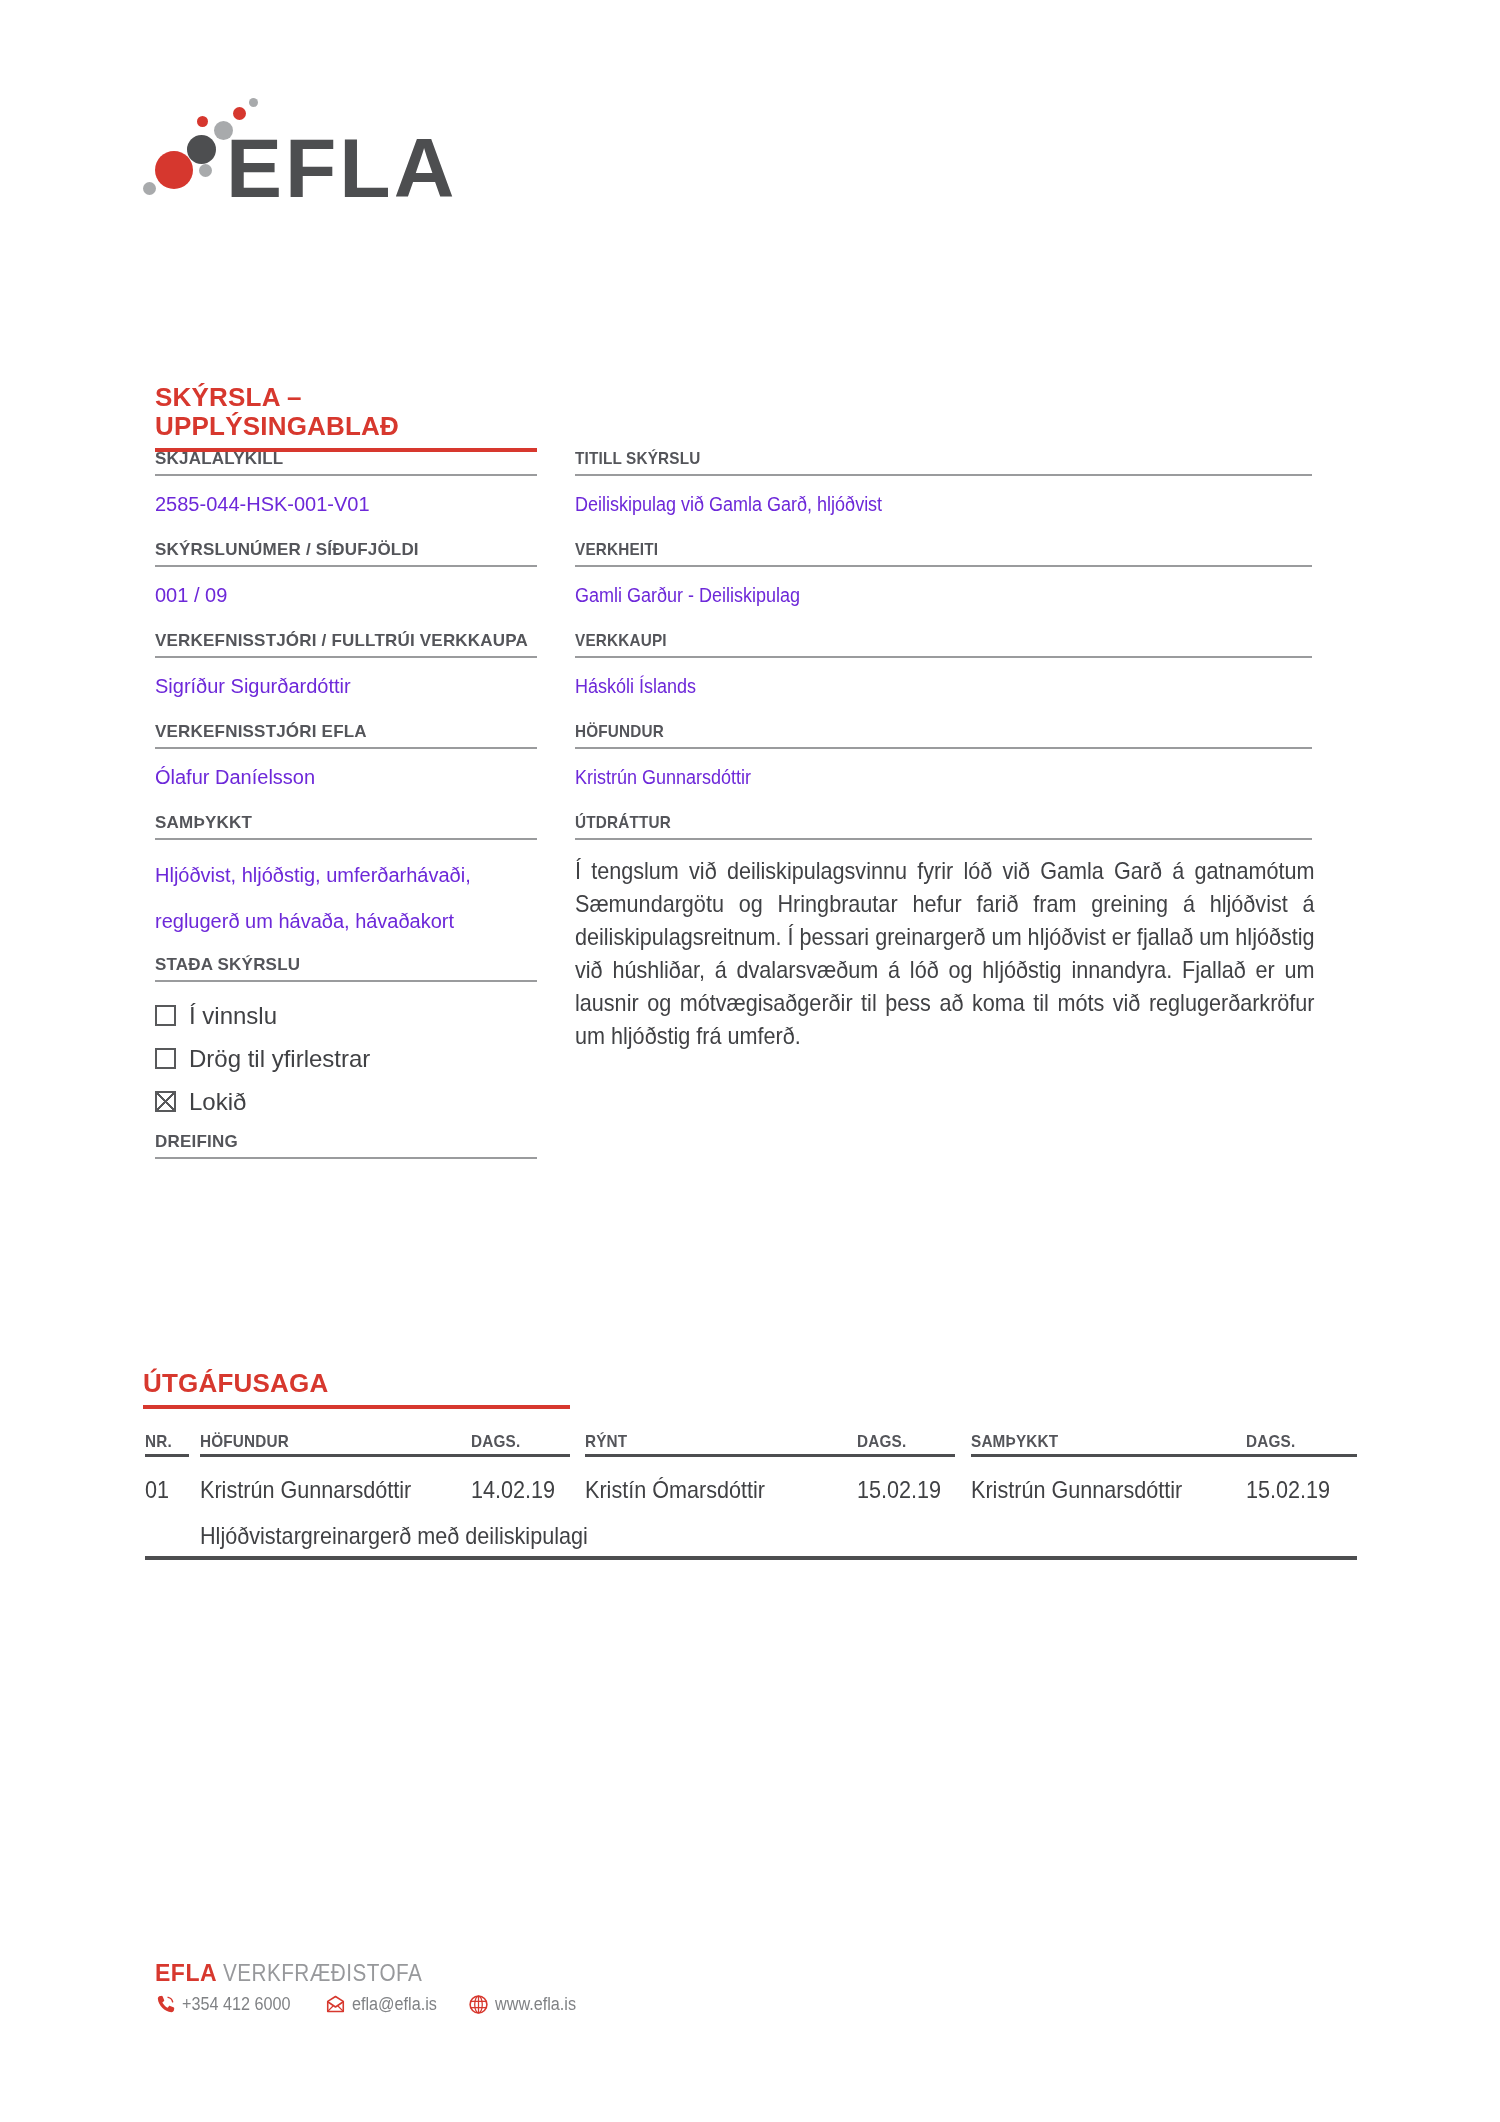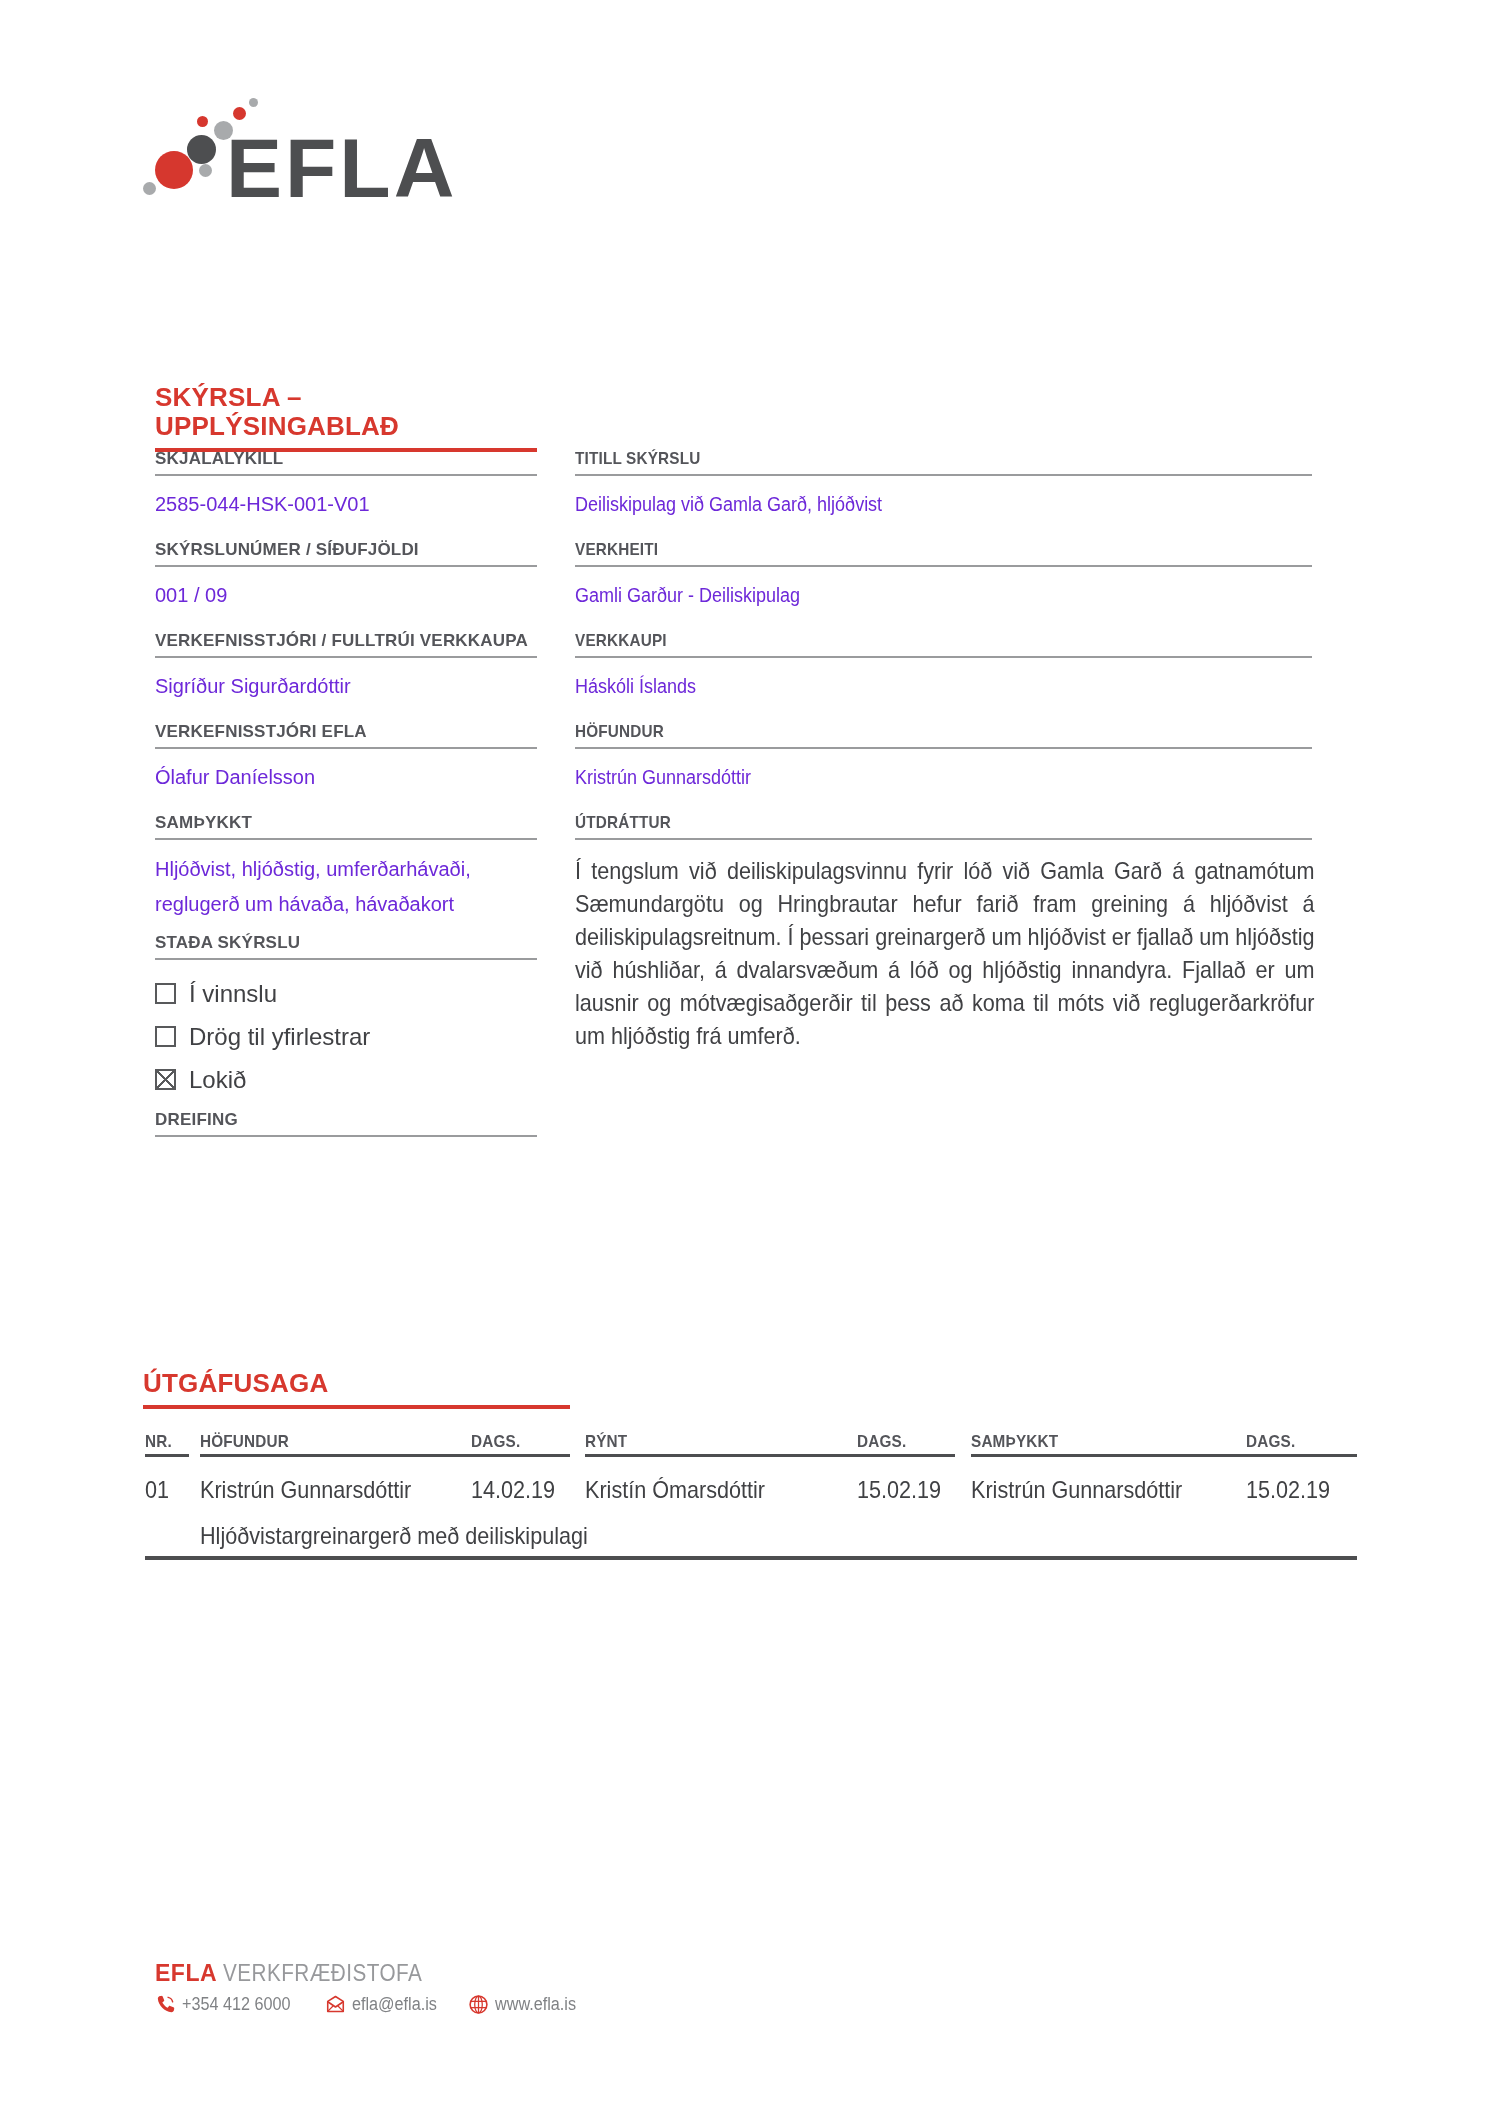--- a/index.html
+++ b/index.html
@@ -37,21 +37,21 @@
   .col-right{left:575px;width:737px;}
   .flabel{
     font-size:17px;line-height:21px;font-weight:bold;
     color:#54555a;letter-spacing:0.2px;
     border-bottom:2px solid #9a9b9d;padding-bottom:5px;
   }
   .fvalue{
     margin-top:12px;margin-bottom:19px;
     font-size:20px;line-height:32px;color:#6d28d9;
   }
-  .fvalue.keywords{line-height:35px;margin-bottom:10px;}
+  .fvalue.keywords{line-height:46px;margin-bottom:10px;}
   
   .cond{display:inline-block;transform:scaleX(0.9);transform-origin:0 50%;white-space:nowrap;}
   .cond-block{transform:scaleX(0.9);transform-origin:0 0;width:111.5%;}
   .abstract{
     margin-top:14px;font-size:24px;line-height:33px;
     text-align:justify;color:#404144;
   }
   
   .opts{margin-top:12px;margin-bottom:8px;}
   .opt{display:flex;align-items:center;height:43px;}

